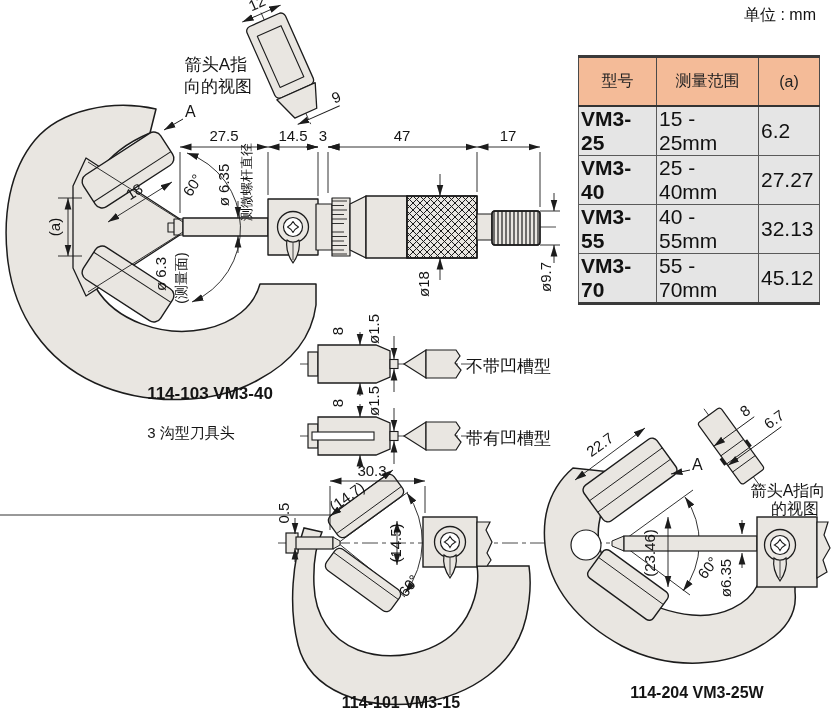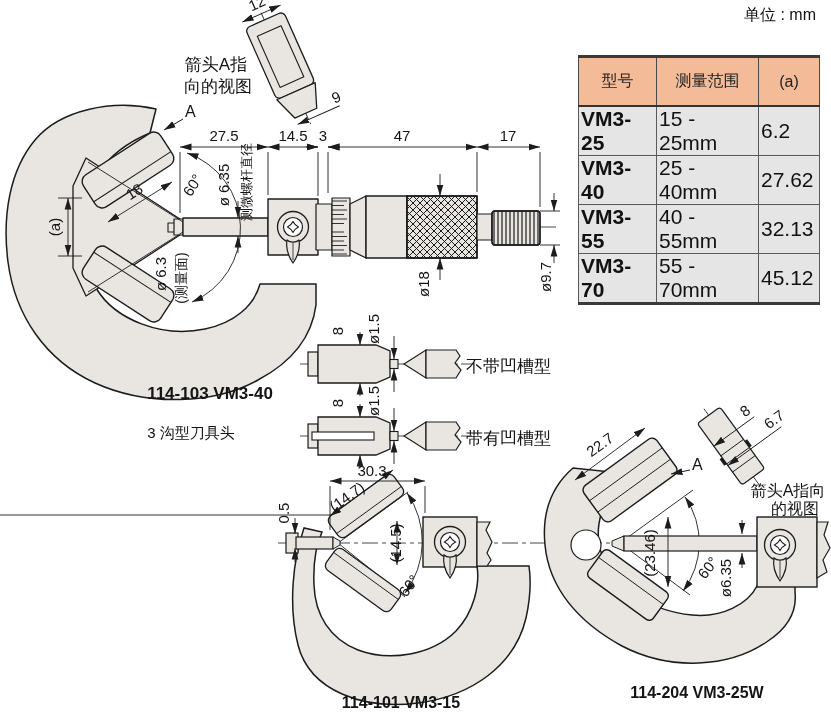--- a/index.html
+++ b/index.html
@@ -314,21 +314,21 @@
     </thead>
     <tbody>
       <tr>
         <td class="model">VM3-25</td>
         <td>15 - 25mm</td>
         <td>6.2</td>
       </tr>
       <tr>
         <td class="model">VM3-40</td>
         <td>25 - 40mm</td>
-        <td>27.62</td>
+        <td>27.27</td>
       </tr>
       <tr>
         <td class="model">VM3-55</td>
         <td>40 - 55mm</td>
         <td>32.13</td>
       </tr>
       <tr>
         <td class="model">VM3-70</td>
         <td>55 - 70mm</td>
         <td>45.12</td>

